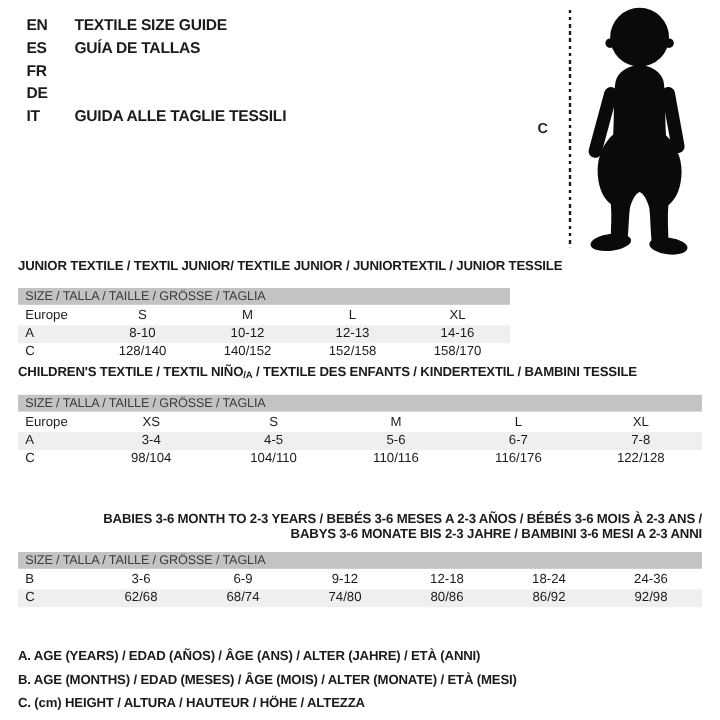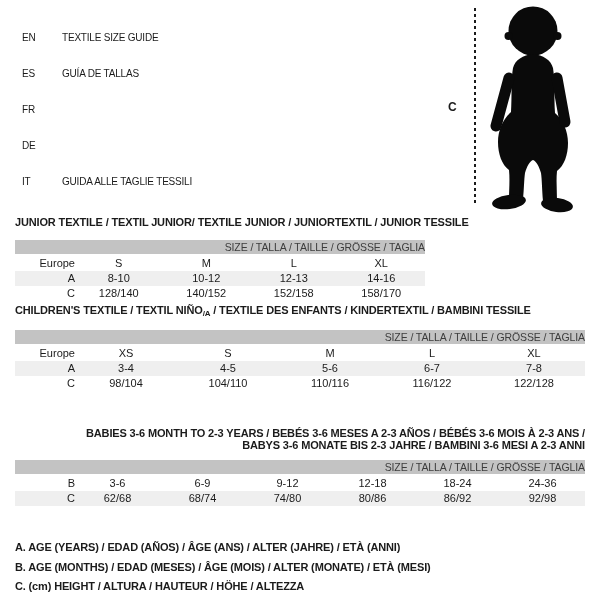--- a/index.html
+++ b/index.html
@@ -2,44 +2,44 @@
 <html><head>
 <meta charset="utf-8">
 <style>
   html,body{margin:0;padding:0;background:#fff;}
   #canvas{
     position:relative;width:600px;height:600px;background:#ffffff;
     font-family:"Liberation Sans", sans-serif;color:#1b1b1b;overflow:hidden;
   }
   
   .lang-list{position:absolute;left:22px;top:11px;}
-  .lang-row{display:flex;font-weight:normal;font-size:10px;line-height:19px;letter-spacing:-0.2px;margin-top:17px;}
+  .lang-row{display:flex;font-weight:bold;font-size:13px;line-height:19px;letter-spacing:-0.2px;}
   .lang-code{width:40px;flex:0 0 40px;}
   
   .height-dashes{
     position:absolute;left:474px;top:8px;width:2px;height:198px;
     background:repeating-linear-gradient(to bottom,#1b1b1b 0 3px,transparent 3px 6px);
   }
   .measure-c{position:absolute;left:448px;top:100px;font-weight:bold;font-size:12px;}
   .baby-figure{position:absolute;left:488px;top:2px;}
   
   .section{position:absolute;left:15px;}
   .sec-title{font-weight:bold;font-size:11px;letter-spacing:-0.15px;line-height:12px;white-space:nowrap;margin:0 0 12px 0;}
   .sec-title .subscript{font-size:8px;position:relative;top:2px;}
   #section-junior{top:216px;width:410px;}
   #section-children{top:304px;width:570px;}
   #section-babies{top:427px;width:570px;}
   #section-babies .sec-title{margin-bottom:9px;text-align:right;}
   .size-bar{
     background:#c3c3c3;color:#3c3c3c;font-size:10.5px;height:14px;line-height:14px;
-    padding-left:6px;letter-spacing:-0.1px;margin-bottom:2px;text-align:right;
+    padding-left:6px;letter-spacing:-0.1px;margin-bottom:2px;
   }
   .trow{display:flex;height:15px;line-height:15px;font-size:11px;}
   .trow.alt{background:#efefef;}
-  .tlabel{flex:0 0 54px;padding-left:6px;text-align:right;}
+  .tlabel{flex:0 0 54px;padding-left:6px;text-align:left;}
   .tcell{flex:1;text-align:center;}
   
   .notes{position:absolute;left:15px;top:538px;}
   .note-line{font-weight:bold;font-size:11px;line-height:19.5px;letter-spacing:-0.15px;white-space:nowrap;}
 </style>
 </head>
 <body>
 
 <div id="canvas">
 
@@ -127,21 +127,21 @@
           <div class="tcell">4-5</div>
           <div class="tcell">5-6</div>
           <div class="tcell">6-7</div>
           <div class="tcell">7-8</div>
         </div>
         <div class="trow">
           <div class="tlabel">C</div>
           <div class="tcell">98/104</div>
           <div class="tcell">104/110</div>
           <div class="tcell">110/116</div>
-          <div class="tcell">116/122</div>
+          <div class="tcell">116/176</div>
           <div class="tcell">122/128</div>
         </div>
       </div>
   </div>
 
   <div class="section" id="section-babies">
     <div class="sec-title">
       <div>BABIES 3-6 MONTH TO 2-3 YEARS / BEBÉS 3-6 MESES A 2-3 AÑOS / BÉBÉS 3-6 MOIS À 2-3 ANS /</div>
       <div>BABYS 3-6 MONATE BIS 2-3 JAHRE / BAMBINI 3-6 MESI A 2-3 ANNI</div>
     </div>

